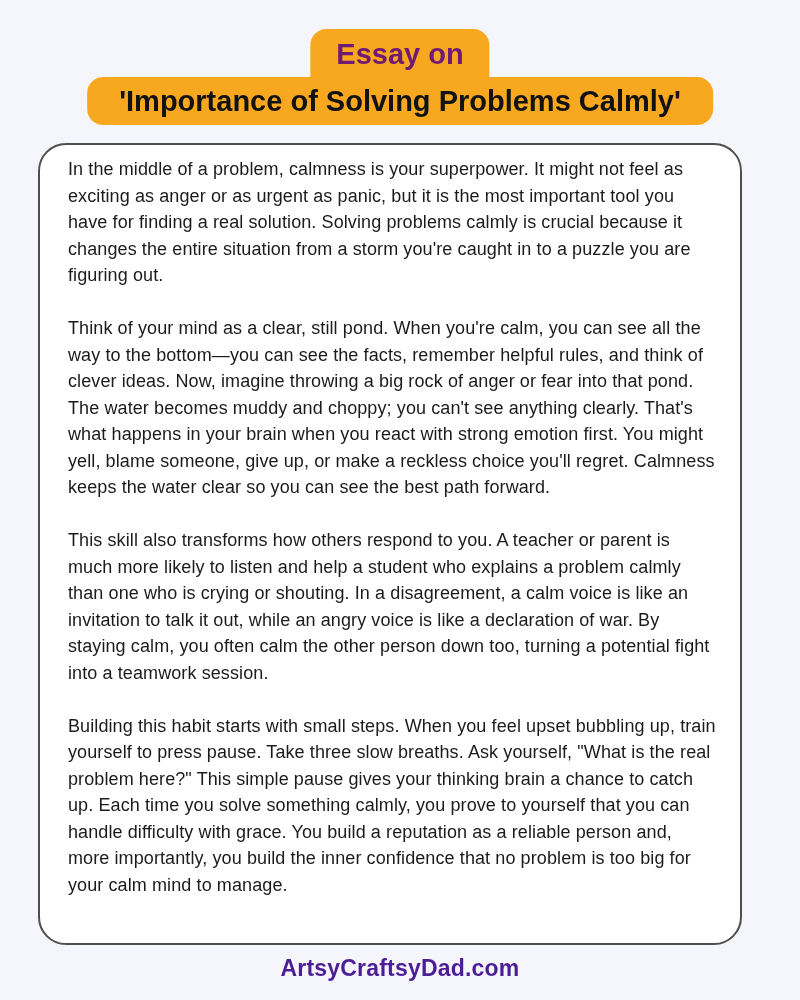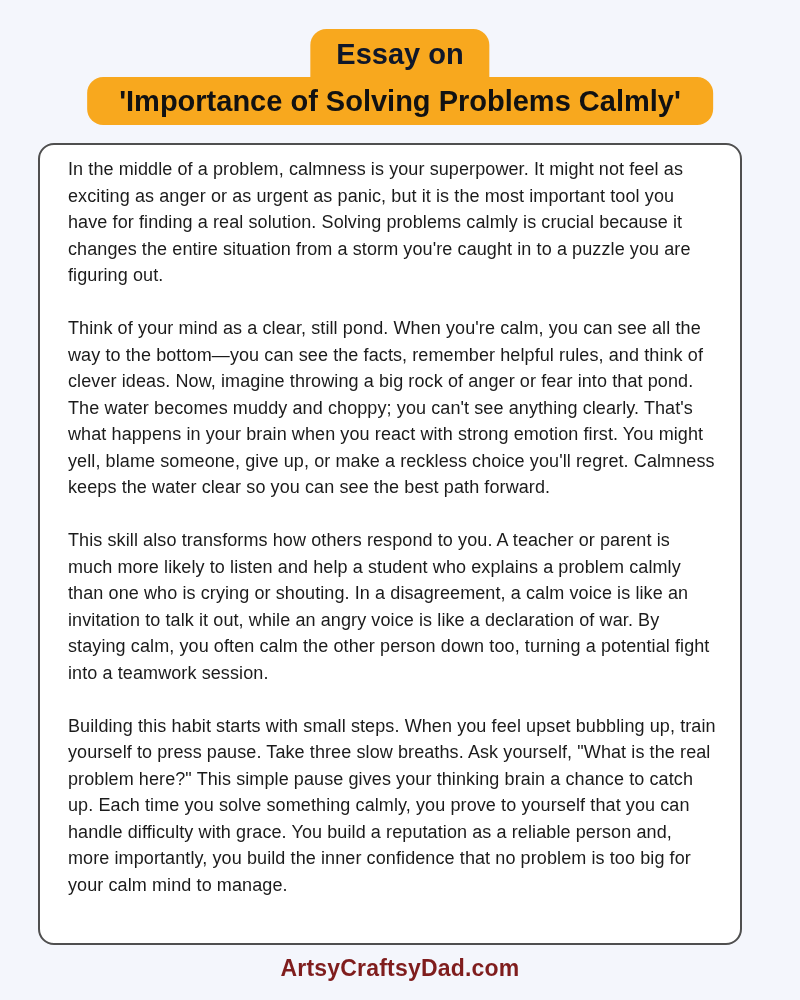--- a/index.html
+++ b/index.html
@@ -21,21 +21,21 @@
     transform: translateX(-50%);
     background: #f8a81e;
     border-radius: 16px 16px 0 0;
     height: 50px;
     padding: 0 26px;
     display: flex;
     align-items: center;
     justify-content: center;
     font-size: 29px;
     font-weight: 700;
-    color: #0f172a;
+    color: #701a75;
     white-space: nowrap;
     z-index: 2;
   }
   .banner-main {
     position: absolute;
     top: 77px;
     left: 50%;
     transform: translateX(-50%);
     background: #f8a81e;
     border-radius: 16px;
@@ -52,21 +52,21 @@
   }
   .essay-card {
     position: absolute;
     top: 143px;
     left: 38px;
     width: 704px;
     min-height: 802px;
     box-sizing: border-box;
     background: #ffffff;
     border: 2.5px solid #4f4f4f;
-    border-radius: 16px;
+    border-radius: 28px;
     padding: 11px 24px 8px 28px;
   }
   .essay-card p {
     margin: 0 0 26.5px 0;
     font-size: 18px;
     line-height: 26.5px;
     letter-spacing: 0.1px;
     color: #1b1b1b;
   }
   .essay-card p:last-child {
@@ -76,21 +76,21 @@
     position: absolute;
     top: 955px;
     left: 0;
     width: 100%;
     text-align: center;
   }
   .site-name {
     font-size: 23px;
     font-weight: 700;
     letter-spacing: 0.2px;
-    color: #7f1d1d;
+    color: #4c1d95;
   }
 </style>
 </head>
 <body>
 
 <div class="banner-top">
   <span>Essay on</span>
 </div>
 
 <div class="banner-main">

